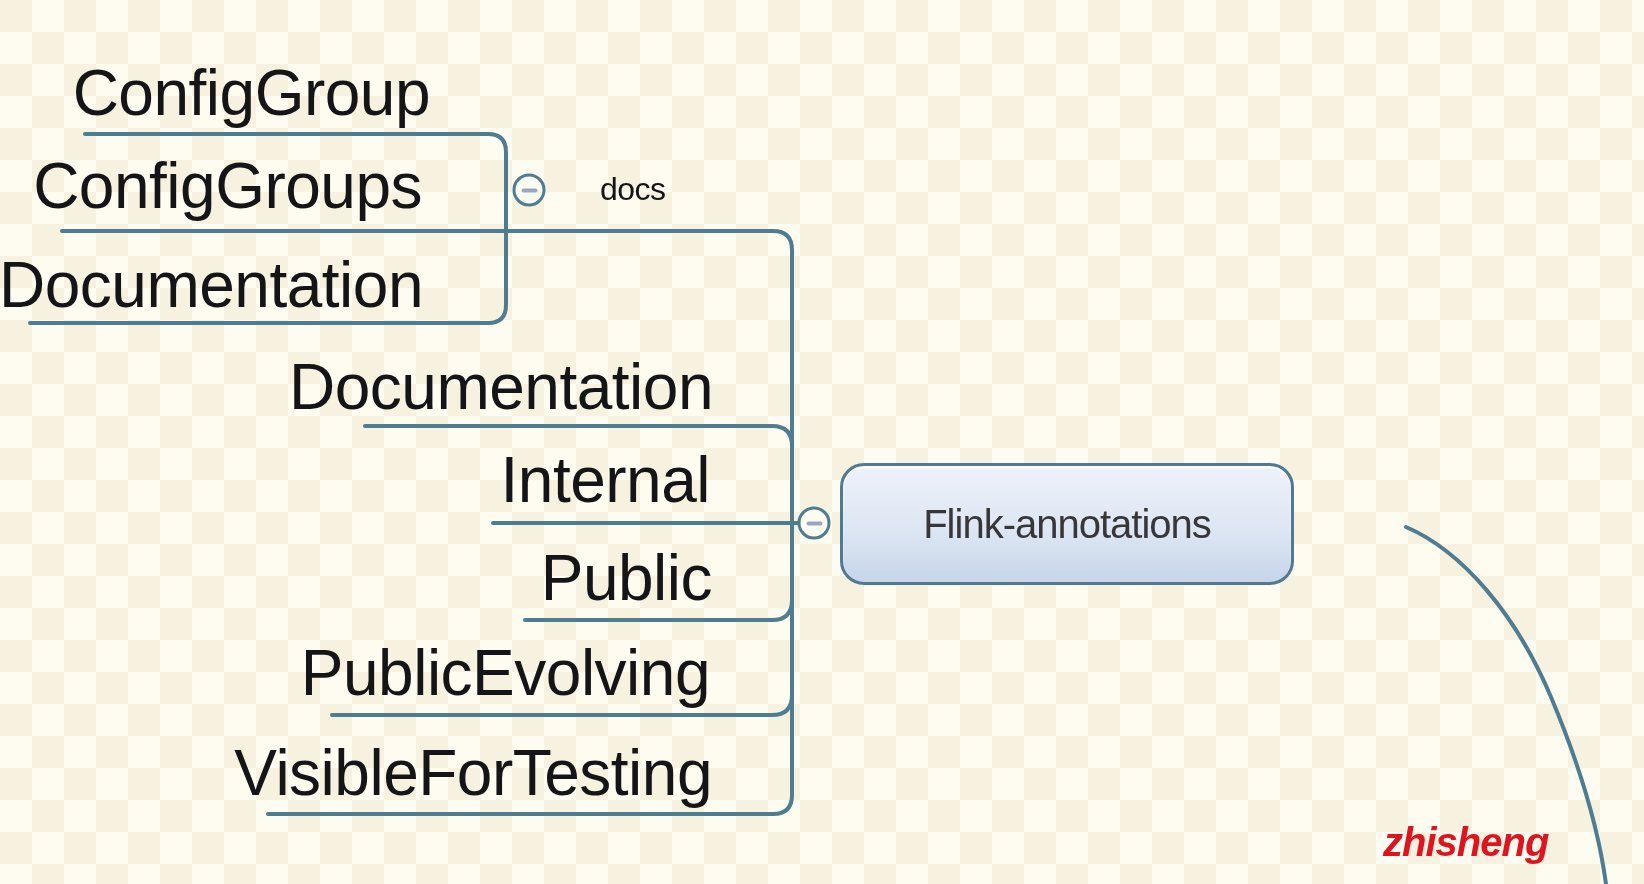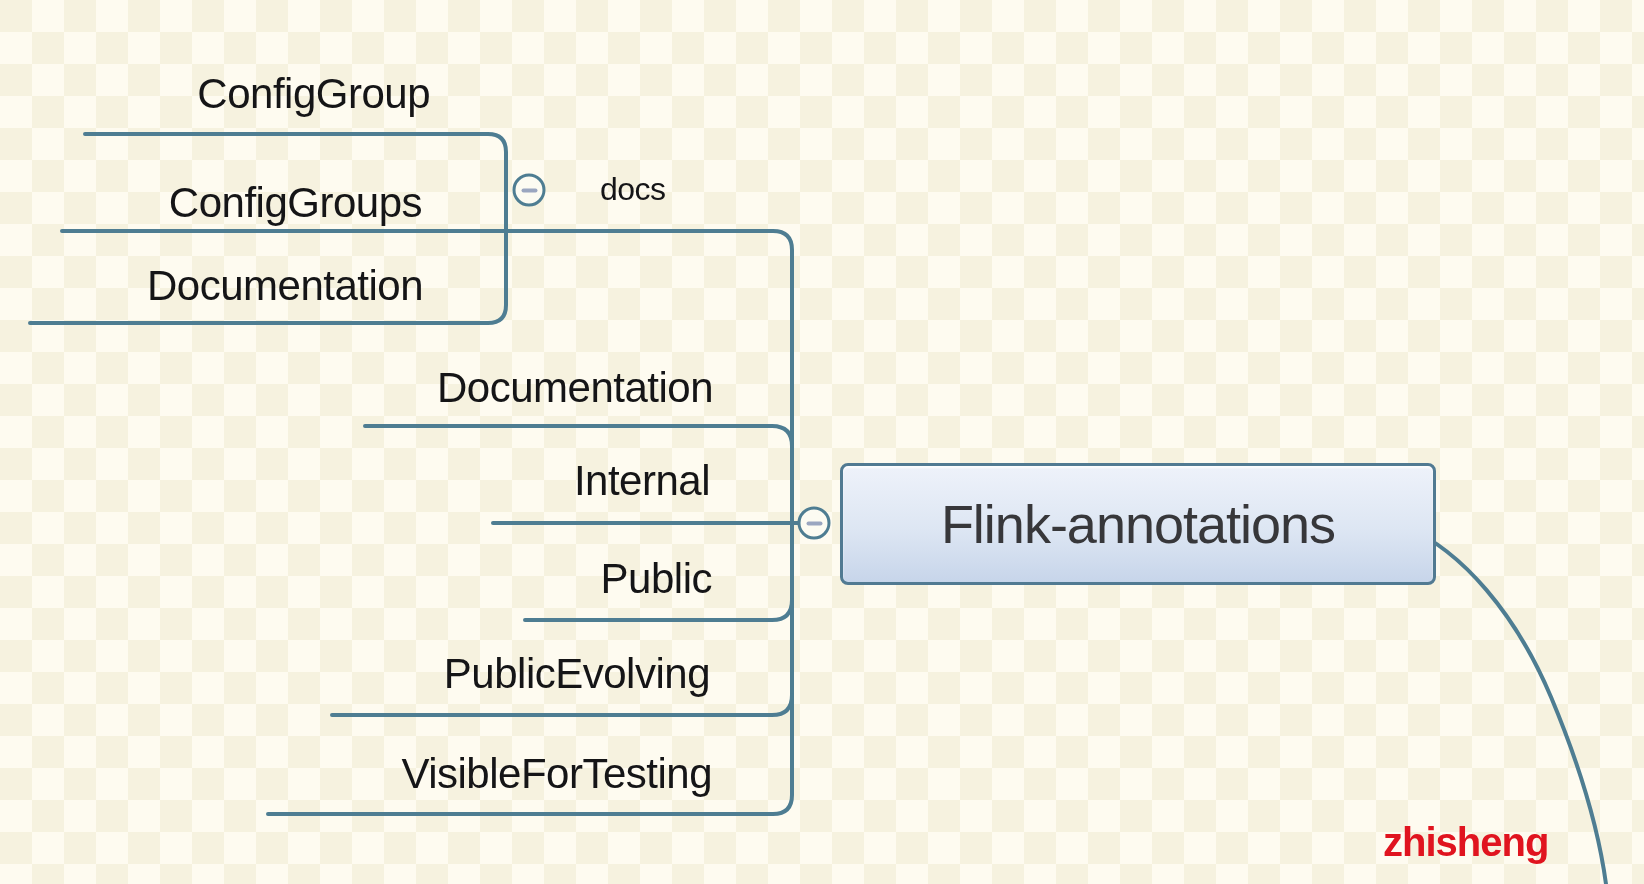--- a/index.html
+++ b/index.html
@@ -11,47 +11,48 @@
     position:absolute;inset:0;width:1644px;height:884px;
     background-color:#faf6e4;
     background-image:repeating-conic-gradient(#fefbf0 0% 25%, #f6f2df 0% 50%);
     background-size:64px 64px;
   }
   svg.wires{position:absolute;left:0;top:0;pointer-events:none;}
   svg.wires path{fill:none;stroke:#4e7d92;stroke-width:4;stroke-linecap:round;stroke-linejoin:round;}
 
   .topic{
     position:absolute;white-space:nowrap;color:#151517;
-    font-size:42px;line-height:1;transform:translateY(-54%);
+    font-size:64px;line-height:1;transform:translateY(-54%);
     letter-spacing:-0.5px;
   }
   .topic.right-anchor{text-align:right;}
   .topic.docs{font-size:32px;}
 
   .root-node{
-    position:absolute;left:840px;top:463px;width:596px;height:122px;
-    box-sizing:border-box;border:3.5px solid #517a92;border-radius:8px;
+    position:absolute;left:840px;top:463px;width:454px;height:122px;
+    box-sizing:border-box;border:3.5px solid #517a92;border-radius:24px;
     background:linear-gradient(to bottom,#eef2fa 0%,#dde6f3 55%,#c7d5ea 100%);
     box-shadow:inset 0 2px 2px rgba(255,255,255,0.85);
     display:flex;align-items:center;justify-content:center;
-    font-size:54px;color:#37373a;letter-spacing:-1px;white-space:nowrap;
+    font-size:40px;color:#37373a;letter-spacing:-1px;white-space:nowrap;
   }
 
   .toggle{
     position:absolute;width:33px;height:33px;box-sizing:border-box;
     border:3px solid #4e7d92;border-radius:50%;background:#fcfbf2;
     display:flex;align-items:center;justify-content:center;
     transform:translate(-50%,-50%);
   }
   .toggle .dash{width:16px;height:4px;background:#9aa6c0;border-radius:2px;}
 
   .watermark{
     position:absolute;left:1383px;top:820px;
     font-size:40px;font-weight:bold;color:#e0141f;letter-spacing:-1px;
     white-space:nowrap;
+    font-style:italic;
   }
 </style>
 </head>
 <body>
 
 <div class="canvas">
 
   <svg class="wires" width="1644" height="884" viewBox="0 0 1644 884">
 
     <path d="M85,134 H488 Q506,134 506,152 V305 Q506,323 488,323 H30"></path>
@@ -59,21 +60,21 @@
     <path d="M62,231 H773 Q792,231 792,250 V795 Q792,814 773,814 H268"></path>
     <path d="M365,426 H772 Q792,426 792,446"></path>
     <path d="M493,523 H798"></path>
     <path d="M525,620 H772 Q792,620 792,600"></path>
     <path d="M332,715 H772 Q792,715 792,695"></path>
 
     <path d="M1406,527 C1462,551 1516,614 1551,697 C1577,759 1598,825 1606,884"></path>
   </svg>
 
   <div class="topic right-anchor" style="right:1214px;top:96px;">ConfigGroup</div>
-  <div class="topic right-anchor" style="right:1222px;top:189px;margin-top:16px;">ConfigGroups</div>
+  <div class="topic right-anchor" style="right:1222px;top:189px;">ConfigGroups</div>
   <div class="topic right-anchor" style="right:1221px;top:288px;margin-left:46px;">Documentation</div>
 
   <div class="toggle" style="left:529px;top:190px;">
     <span class="dash"></span>
   </div>
 
   <div class="topic docs" style="left:600px;top:190px;">docs</div>
   <div class="topic right-anchor" style="right:931px;top:390px;">Documentation</div>
   <div class="topic right-anchor" style="right:934px;top:483px;">Internal</div>
   <div class="topic right-anchor" style="right:932px;top:581px;">Public</div>

